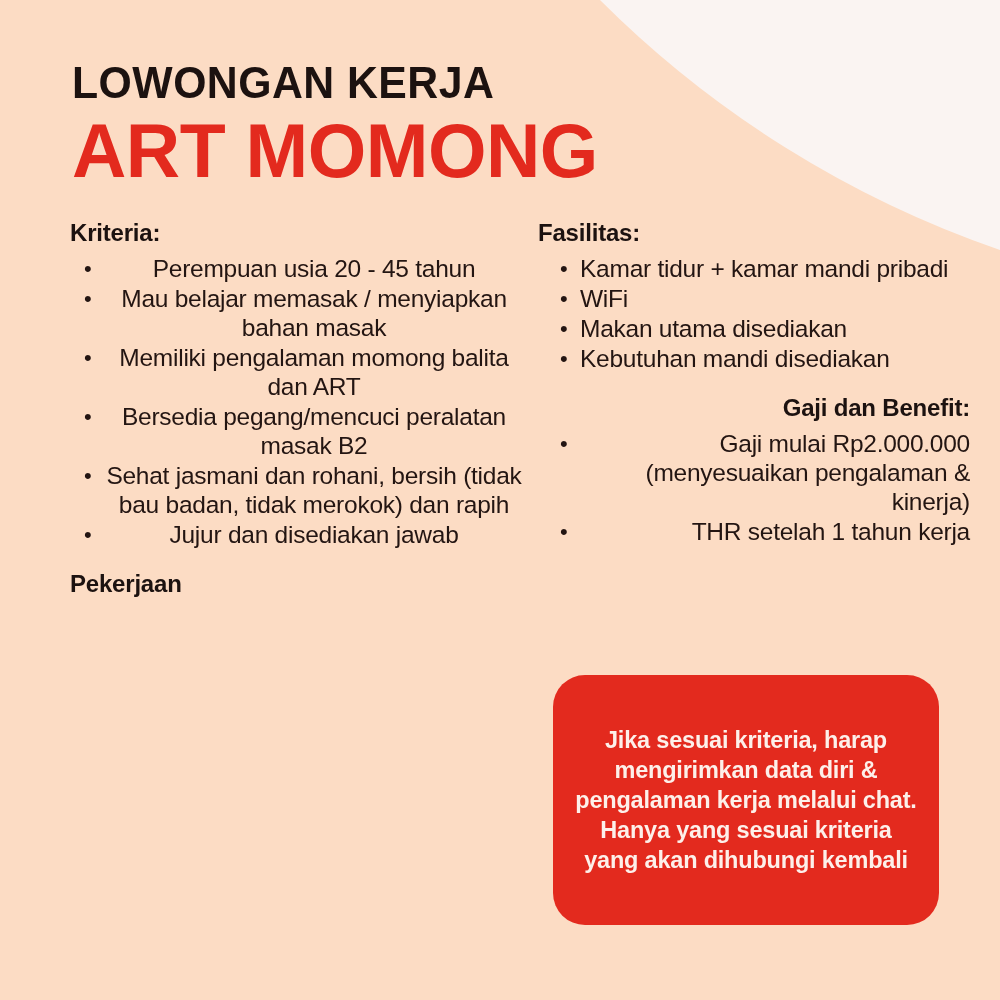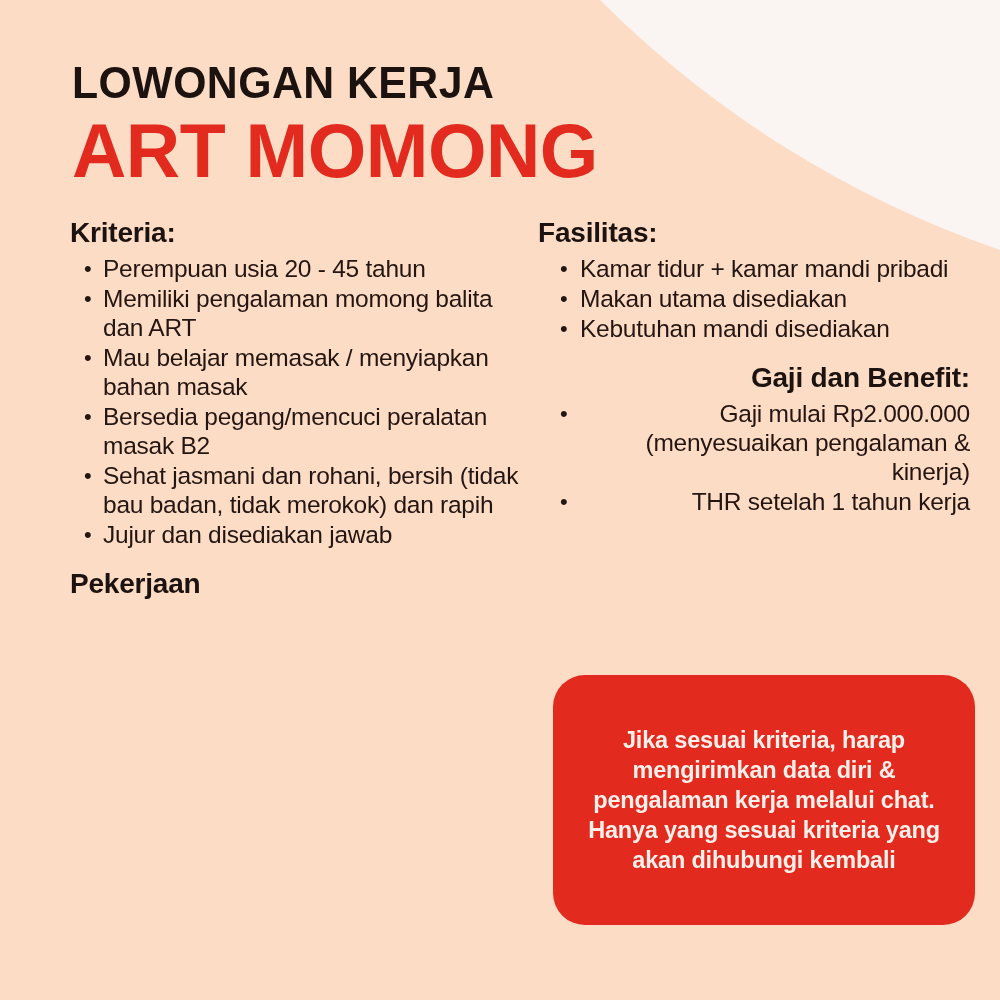--- a/index.html
+++ b/index.html
@@ -84,21 +84,21 @@
     left: 538px;
     width: 432px;
   }
 
   .section {
     margin-bottom: 4px;
   }
   .section-heading {
     font-family: "Liberation Sans", sans-serif;
     font-weight: bold;
-    font-size: 28px;
+    font-size: 24px;
     line-height: 34px;
     color: #1c1210;
     margin: 0 0 4px 0;
     letter-spacing: -0.2px;
   }
 
   ul.bullets {
     list-style: none;
     margin: 0;
     padding: 0;
@@ -115,20 +115,21 @@
     content: "\2022";
     position: absolute;
     font-size: 22px;
     line-height: 29px;
     color: #231512;
   }
 
   
   .col-left ul.bullets > li {
     padding-left: 33px;
+    text-align: center;
   }
   .col-left ul.bullets > li::before {
     left: 14px;
   }
 
   
   .col-right ul.bullets > li {
     padding-left: 42px;
   }
   .col-right ul.bullets > li::before {
@@ -136,21 +137,21 @@
   }
 
   .sec-pekerjaan { margin-top: 18px; }
   .sec-gaji      { margin-top: 18px; text-align: right; }
 
   
   .cta {
     position: absolute;
     left: 553px;
     top: 675px;
-    width: 422px;
+    width: 386px;
     height: 250px;
     background: #e32a1e;
     border-radius: 32px;
     display: flex;
     align-items: center;
     justify-content: center;
     box-sizing: border-box;
     padding: 26px 18px;
   }
   .cta-text {
@@ -182,40 +183,41 @@
       <div class="title-top">LOWONGAN KERJA</div>
       <div class="title-main">ART MOMONG</div>
     </div>
 
     <div class="col col-left">
 
       <div class="section sec-kriteria">
         <h2 class="section-heading">Kriteria:</h2>
         <ul class="bullets">
           <li>Perempuan usia 20 - 45 tahun</li>
+          <li>Mau belajar memasak / menyiapkan bahan masak</li>
           <li>Memiliki pengalaman momong balita dan ART</li>
-          <li>Mau belajar memasak / menyiapkan bahan masak</li>
           <li>Bersedia pegang/mencuci peralatan masak B2</li>
           <li>Sehat jasmani dan rohani, bersih (tidak bau badan, tidak merokok) dan rapih</li>
           <li>Jujur dan disediakan jawab</li>
         </ul>
       </div>
 
       <div class="section sec-pekerjaan">
         <h2 class="section-heading">Pekerjaan</h2>
       </div>
 
     </div>
 
     <div class="col col-right">
 
       <div class="section sec-fasilitas">
         <h2 class="section-heading">Fasilitas:</h2>
         <ul class="bullets">
           <li>Kamar tidur + kamar mandi pribadi</li>
+          <li>WiFi</li>
           <li>Makan utama disediakan</li>
           <li>Kebutuhan mandi disediakan</li>
         </ul>
       </div>
 
       <div class="section sec-gaji">
         <h2 class="section-heading">Gaji dan Benefit:</h2>
         <ul class="bullets">
           <li>Gaji mulai Rp2.000.000 (menyesuaikan pengalaman &amp; kinerja)</li>
           <li>THR setelah 1 tahun kerja</li>

